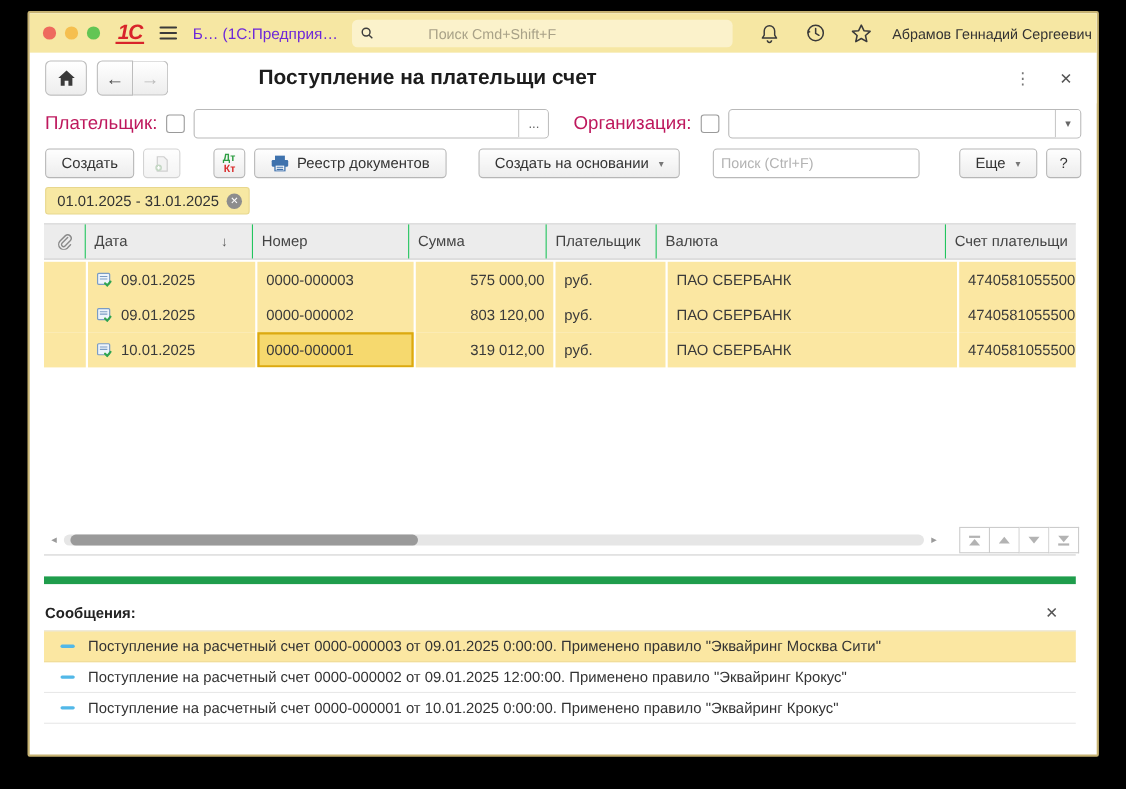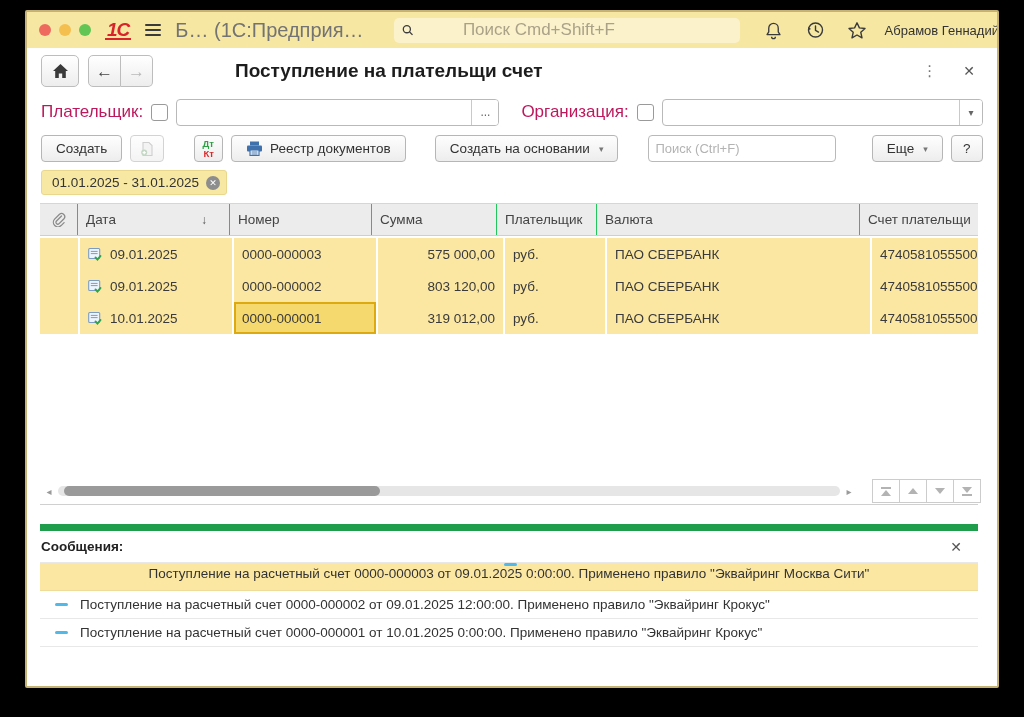--- a/index.html
+++ b/index.html
@@ -8,24 +8,24 @@
     border:2px solid #c6b272;border-radius:2px;overflow:hidden;display:flex;flex-direction:column;}
   
   .titlebar{height:36px;background:#f6e7a3;display:flex;align-items:center;padding:0 12px;flex:none;}
   .lights{display:flex;gap:8px;margin-right:14px;}
   .light{width:12px;height:12px;border-radius:50%;}
   .light.red{background:#ee6a5e;}.light.yellow{background:#f5bf4f;}.light.green{background:#62c554;}
   .logo1c{color:#d8232a;font-weight:bold;font-style:italic;font-size:19px;letter-spacing:-1px;
     margin-right:14px;border-bottom:2px solid #d8232a;line-height:17px;padding:0 2px;}
   .burger{display:flex;flex-direction:column;gap:3px;margin-right:14px;cursor:pointer;}
   .burger i{display:block;width:16px;height:2px;background:#3a3a3a;border-radius:1px;}
-  .tabname{font-size:20px;color:#737373;white-space:nowrap;margin-right:30px;}
+  .tabname{font-size:14px;color:#6d28d9;white-space:nowrap;margin-right:13px;}
   .gsearch{flex:none;width:330px;height:25px;background:#fbf2cb;border-radius:5px;display:flex;
     align-items:center;padding:0 8px;gap:6px;}
-  .gsearch input{border:none;background:transparent;outline:none;font-size:17px;color:#555;width:100%;
+  .gsearch input{border:none;background:transparent;outline:none;font-size:13px;color:#555;width:100%;
     font-family:inherit;margin-left:42px;}
   .gsearch input::placeholder{color:#a9a288;}
   .tb-icons{display:flex;align-items:center;gap:22px;margin-left:24px;}
   .tb-icons svg{display:block;}
   .username{font-size:13px;color:#333;white-space:nowrap;margin-left:18px;}
   
   .navrow{height:46px;display:flex;align-items:center;padding:0 14px;flex:none;background:#fff;}
   .navbtn{height:30px;background:linear-gradient(#fff,#ededed);border:1px solid #bdbdbd;border-radius:5px;
     display:flex;align-items:center;justify-content:center;cursor:pointer;}
   .home{width:36px;margin-right:9px;}
@@ -94,27 +94,27 @@
   .hthumb{position:absolute;left:6px;top:0;width:316px;height:10px;background:#9a9a9a;border-radius:5px;cursor:grab;}
   .vnav{display:flex;margin-left:14px;}
   .vnav .vb{width:26px;height:22px;border:1px solid #ccc;background:#fff;display:flex;flex-direction:column;
     align-items:center;justify-content:center;gap:1px;cursor:pointer;}
   .vnav .vb + .vb{border-left:none;}
   .tri-up{width:0;height:0;border-left:5px solid transparent;border-right:5px solid transparent;border-bottom:6px solid #b3b3b3;}
   .tri-down{width:0;height:0;border-left:5px solid transparent;border-right:5px solid transparent;border-top:6px solid #b3b3b3;}
   .bar{width:10px;height:2px;background:#b3b3b3;}
   
   .greenbar{height:7px;background:#1f9d4c;margin:19px 19px 0 13px;flex:none;}
-  .msghead{height:31px;display:flex;align-items:center;padding:0 14px;flex:none;}
+  .msghead{height:31px;display:flex;align-items:center;padding:0 14px;flex:none;margin-top:11px;}
   .msghead .t{font-size:13.5px;font-weight:bold;color:#222;}
   .msghead .spacer{flex:1;}
   .msghead .closex{margin-right:13px;}
   .msglist{margin:0 19px 0 13px;flex:none;}
   .msgrow{height:27px;display:flex;align-items:center;border-bottom:1px solid #e8e8e8;cursor:pointer;}
-  .msgrow.hl{background:#fbe7a2;border-bottom:1px solid #f0dc9a;flex-direction:column;}
+  .msgrow.hl{background:#fbe7a2;border-bottom:1px solid #f0dc9a;}
   .msgrow:first-child{border-top:1px solid #e8e8e8;}
   .dash{width:13px;height:3px;border-radius:2px;background:#52b8e8;margin:0 12px 0 15px;flex:none;}
   .msgtext{font-size:13.5px;color:#333;white-space:nowrap;overflow:hidden;}
 </style>
 </head>
 <body>
 
 <div class="window">
 
   <div class="titlebar">

